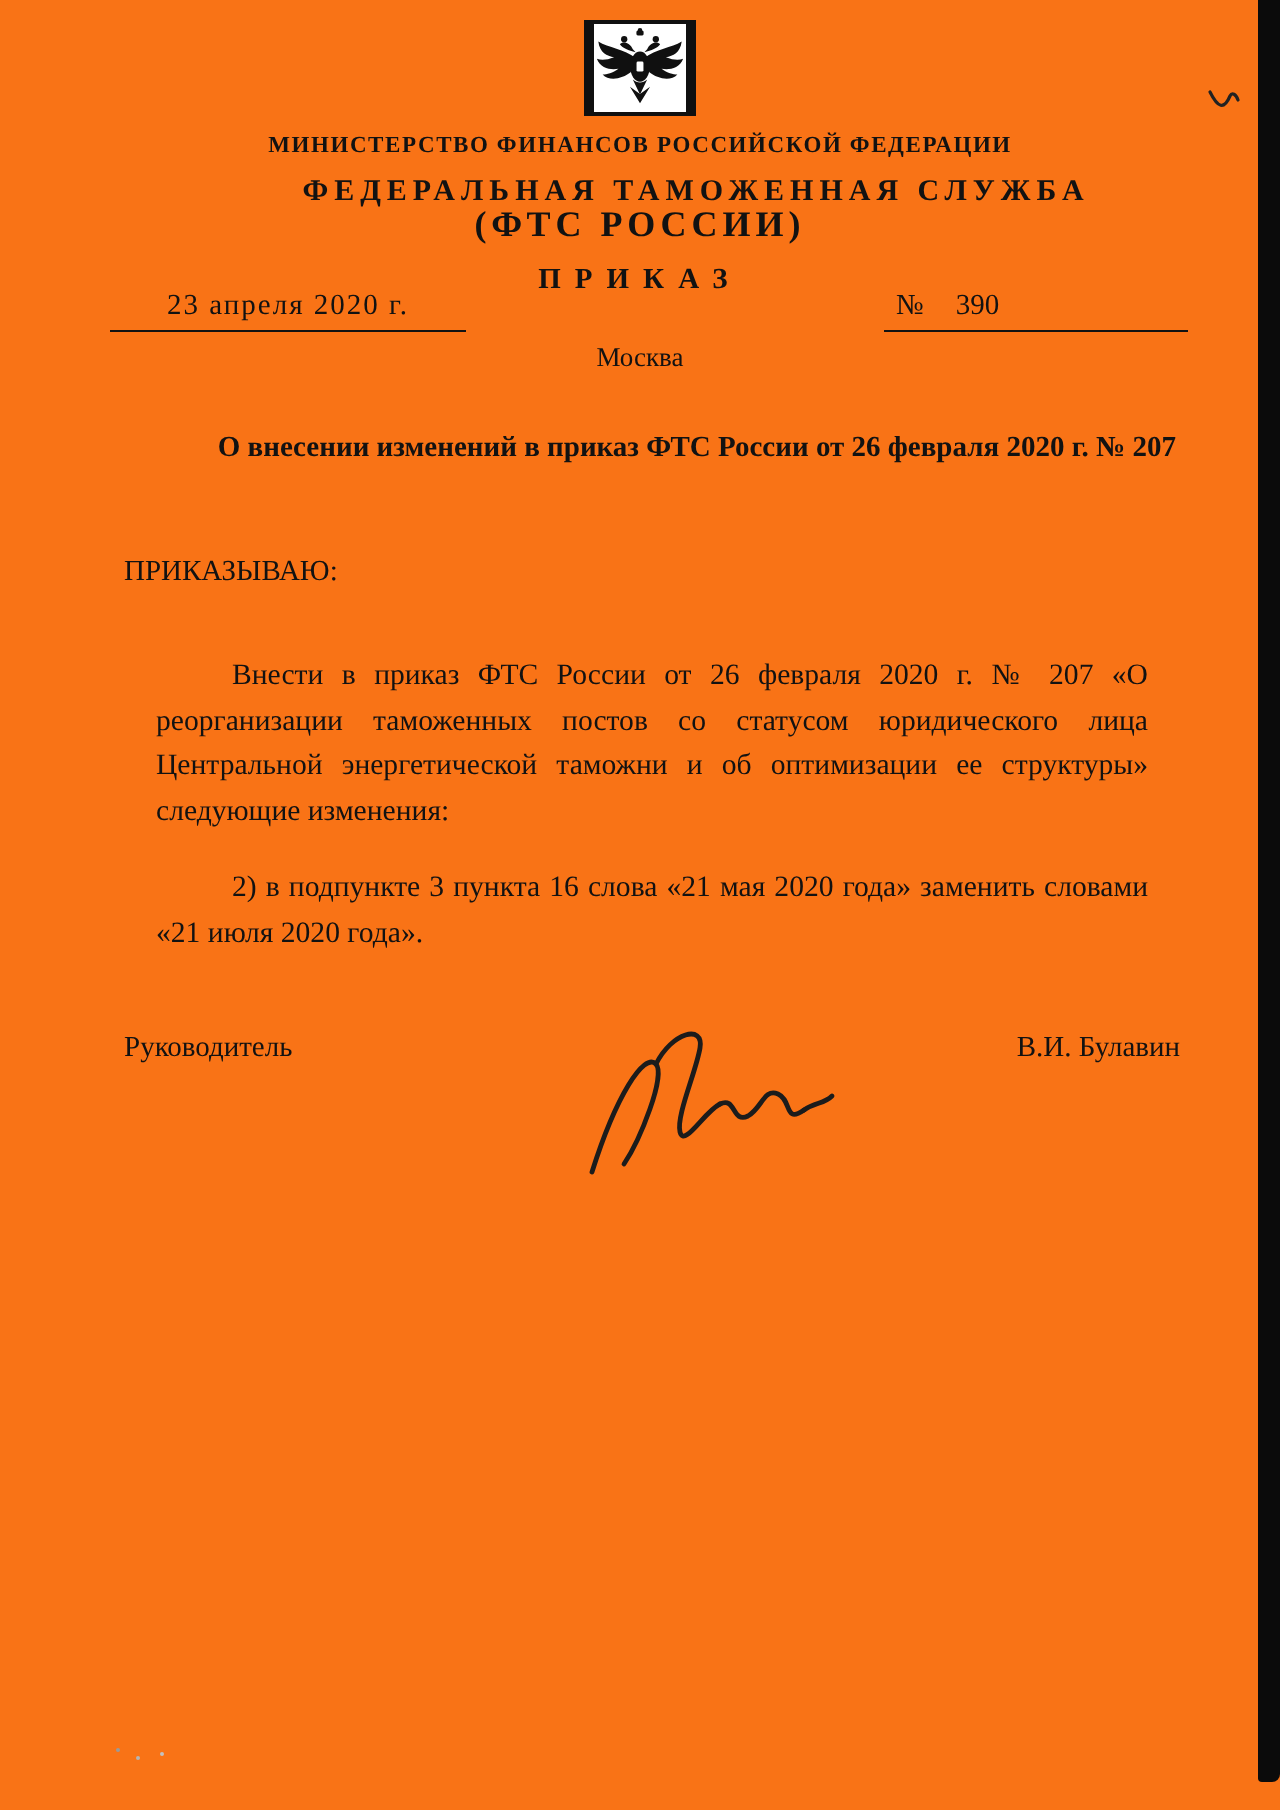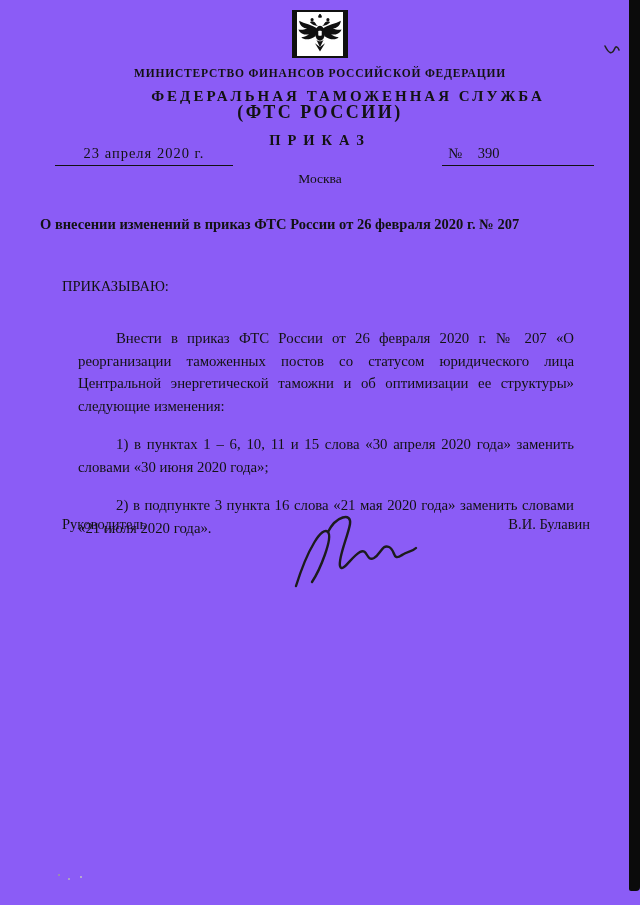--- a/index.html
+++ b/index.html
@@ -1,20 +1,20 @@
 <!DOCTYPE html>
 <html><head>
 <meta charset="utf-8">
 <style>
   html, body { margin: 0; padding: 0; background: #ffffff; }
   .page {
     position: relative;
     width: 640px;
     height: 905px;
-    background: #8b5cf6;
+    background: #f97316;
     font-family: "Liberation Serif", serif;
     color: #121212;
     overflow: hidden;
   }
   
   .edge-bar {
     position: absolute;
     top: 0; right: 0;
     width: 11px;
     height: 891px;
@@ -65,21 +65,21 @@
     border-bottom: 1.5px solid #121212;
     display: flex;
     gap: 16px;
     padding-left: 6px;
     box-sizing: border-box;
   }
   .city { position: absolute; top: 171px; left: 0; width: 100%; text-align: center; font-size: 13.5px; font-weight: normal; }
   .title {
     position: absolute;
     top: 216px; left: 40px; right: 52px;
-    text-align: left;
+    text-align: right;
     font-weight: bold;
     font-size: 14.5px;
   }
   .order-word {
     position: absolute;
     top: 278px; left: 62px;
     font-size: 14.5px;
   }
   .body-text {
     position: absolute;
@@ -153,21 +153,20 @@
     <span>390</span>
   </div>
   <div class="city">Москва</div>
 
   <div class="title">О внесении изменений в приказ ФТС России от 26 февраля 2020 г. № 207</div>
 
   <div class="order-word">ПРИКАЗЫВАЮ:</div>
 
   <div class="body-text">
     <p>Внести в приказ ФТС России от 26 февраля 2020 г. № 207 «О реорганизации таможенных постов со статусом юридического лица Центральной энергетической таможни и об оптимизации ее структуры» следующие изменения:</p>
-    <p>1) в пунктах 1 – 6, 10, 11 и 15 слова «30 апреля 2020 года» заменить словами «30 июня 2020 года»;</p>
     <p>2) в подпункте 3 пункта 16 слова «21 мая 2020 года» заменить словами «21 июля 2020 года».</p>
   </div>
 
   <div class="sign-row">
     <span>Руководитель</span>
     <span>В.И. Булавин</span>
   </div>
   <div class="signature">
     <svg width="150" height="95" viewBox="0 0 150 95">
       <g fill="none" stroke="#1c1c1c" stroke-width="2.4" stroke-linecap="round">

